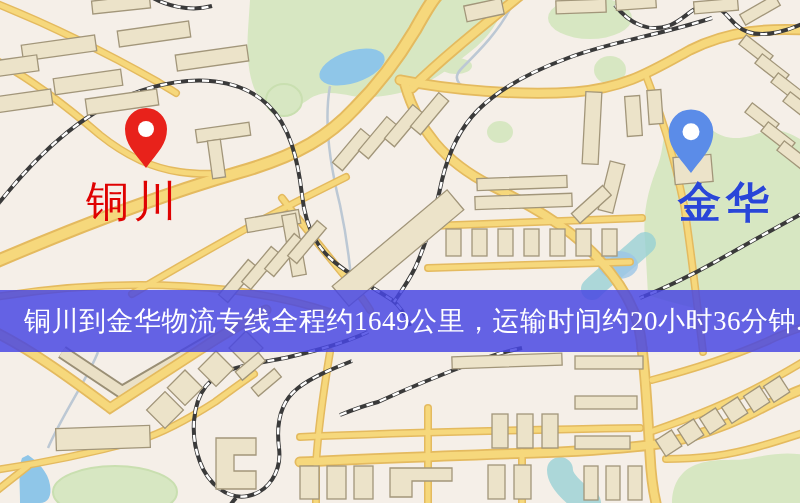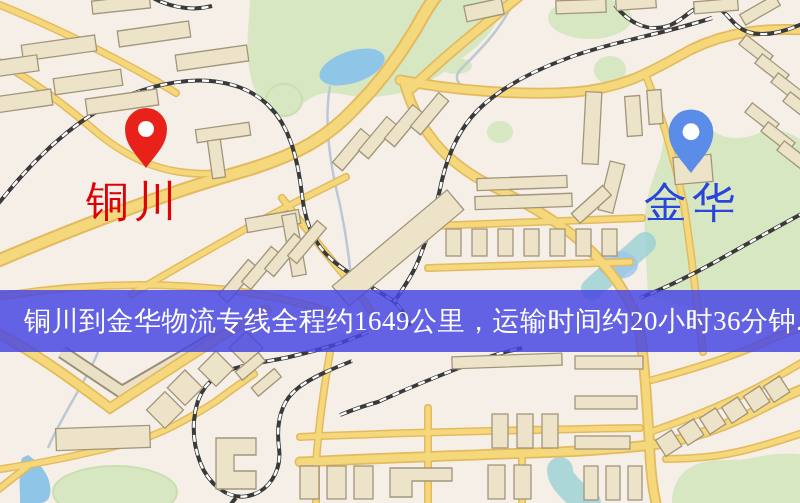--- a/index.html
+++ b/index.html
@@ -33,21 +33,21 @@
   .riv{fill:none;stroke:var(--river);stroke-opacity:.75;stroke-linecap:round;}
   .bld{fill:var(--building-fill);stroke:var(--building-stroke);stroke-width:1.3;}
   .chev-c{fill:none;stroke:#9a8f75;stroke-width:14;}
   .chev-f{fill:none;stroke:#eae0c6;stroke-width:10;}
   .pin-origin path{fill:var(--origin-pin);}
   .pin-dest path{fill:var(--dest-pin);}
   .city-label{position:absolute;font-size:43px;font-weight:400;
               letter-spacing:5px;line-height:1;white-space:nowrap;
               text-shadow:0 0 2px rgba(255,255,255,.35);}
   .origin-label{left:86px;top:180px;color:var(--origin-label);}
-  .dest-label{left:644px;top:181px;color:var(--dest-label);}
+  .dest-label{left:678px;top:181px;color:var(--dest-label);font-weight:bold;}
   .banner{position:absolute;left:0;top:290px;width:800px;height:62px;
           background:var(--banner-bg);display:flex;align-items:center;
           box-sizing:border-box;padding-left:24px;}
   .banner span{color:var(--banner-text);font-size:27px;letter-spacing:.5px;
                white-space:nowrap;}
 </style>
 </head>
 <body>
 
 <div class="stage">

